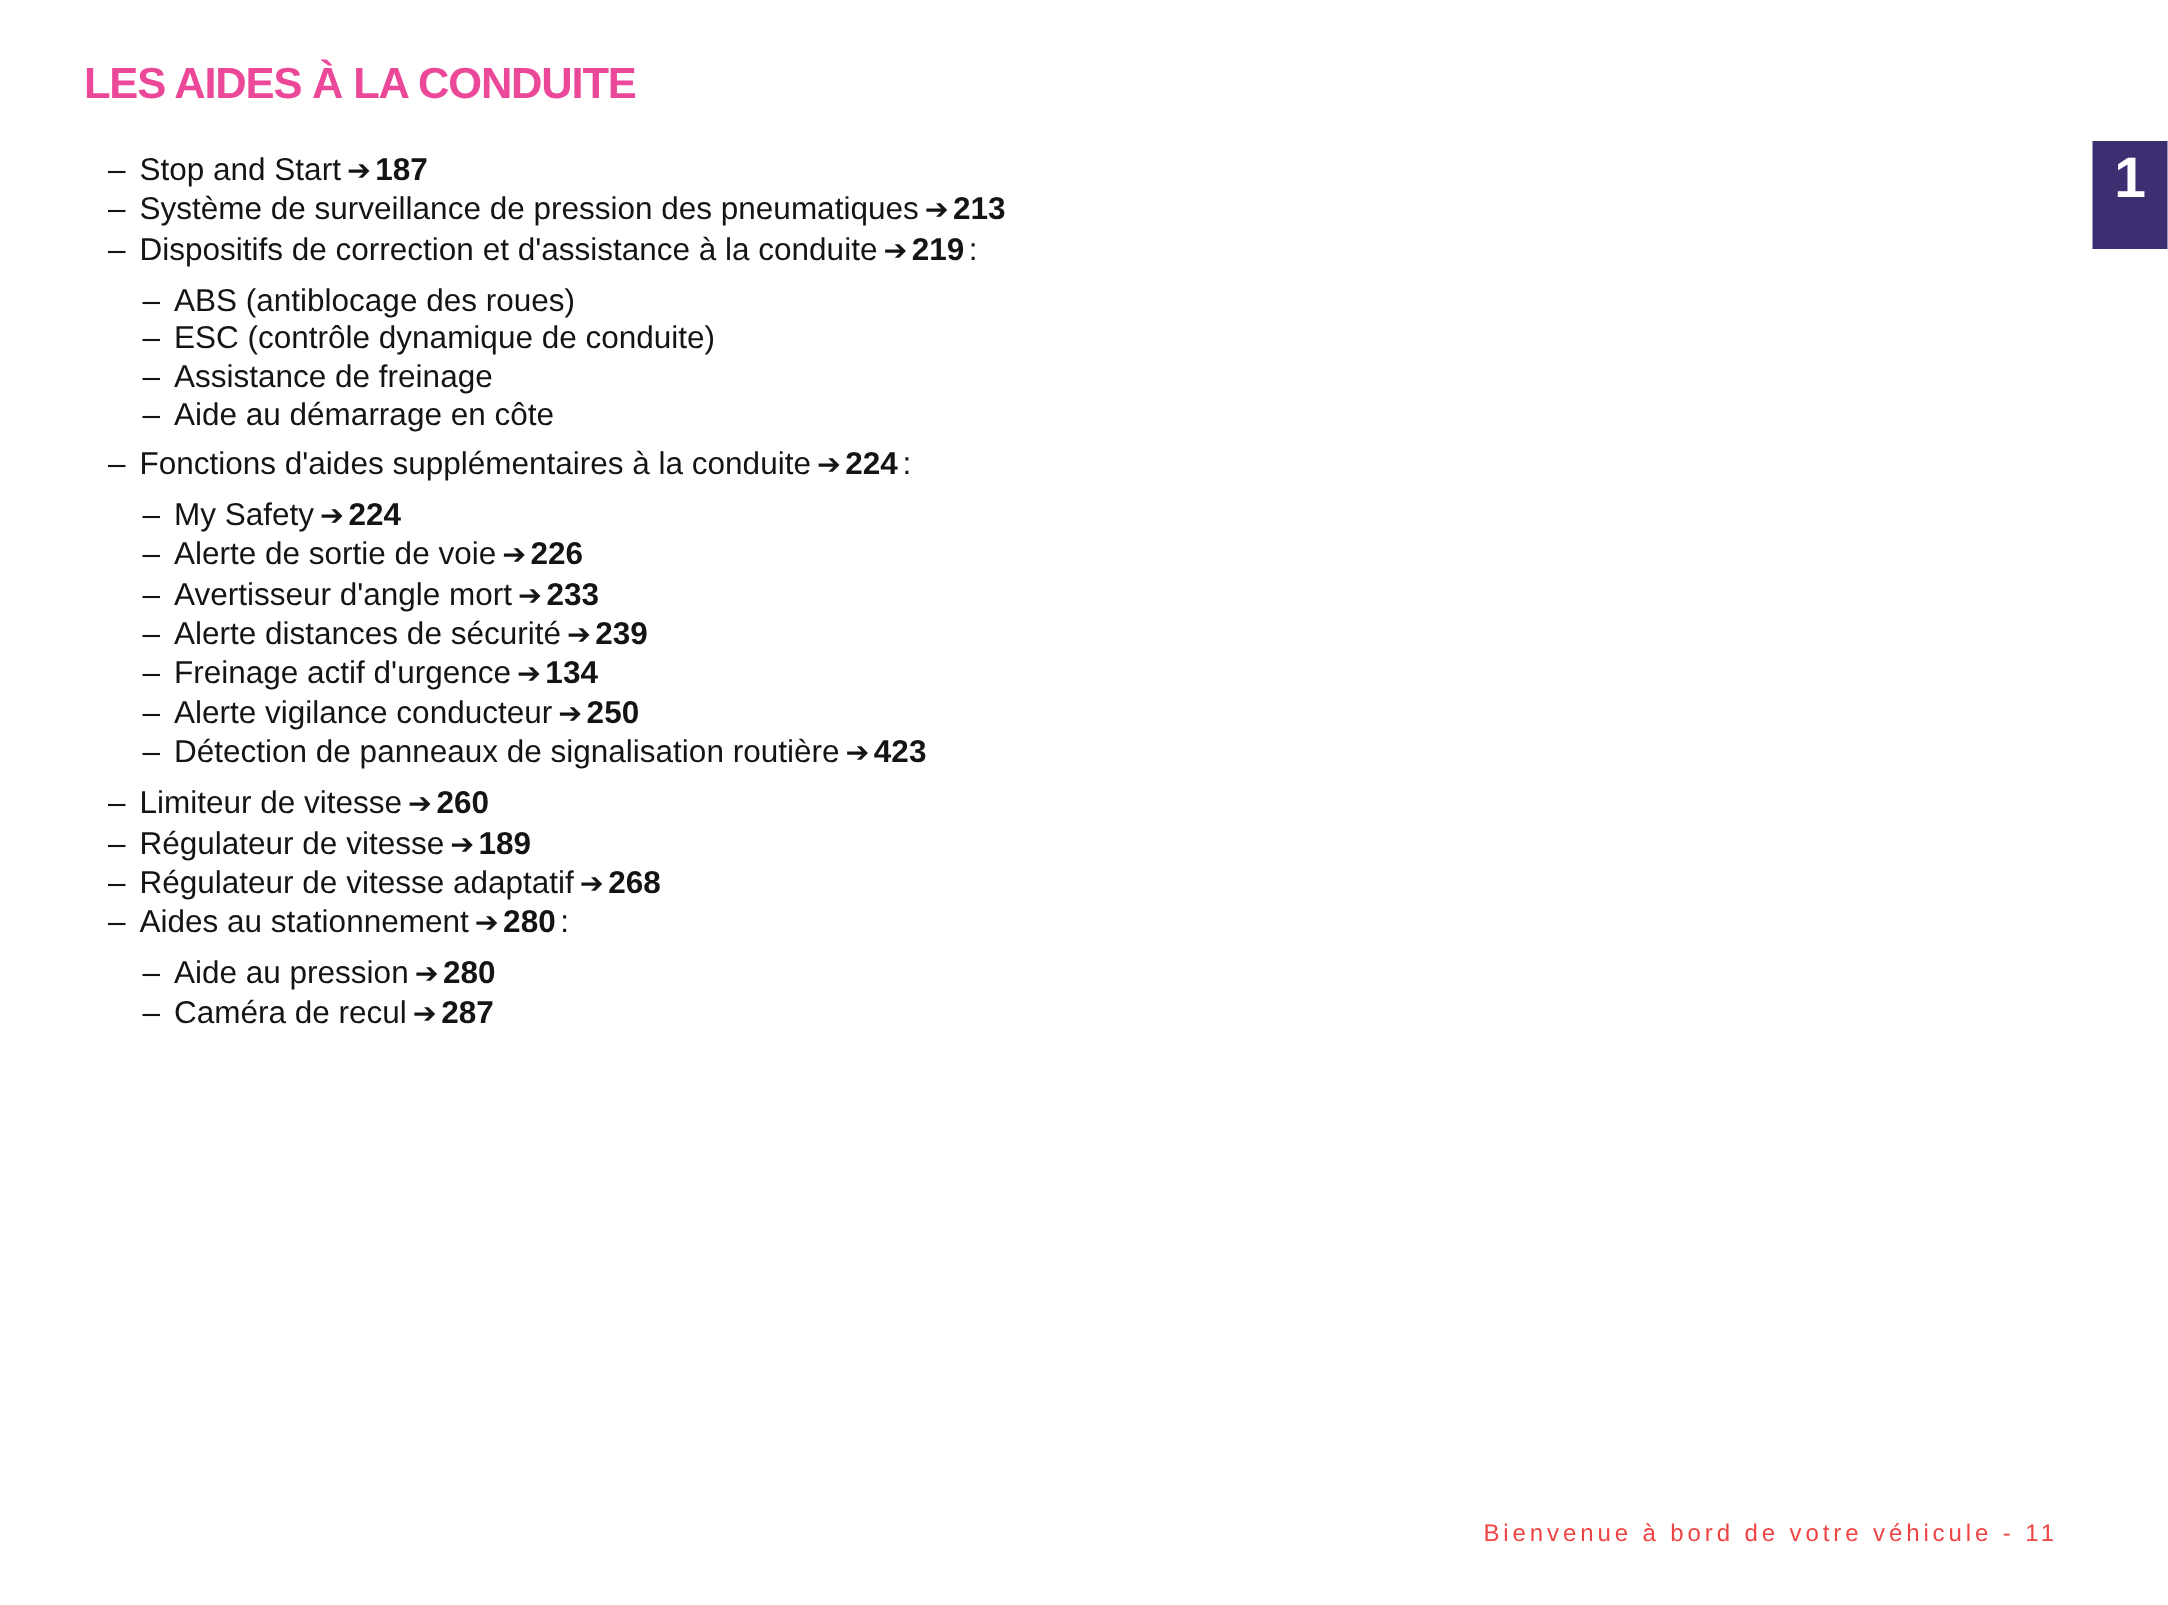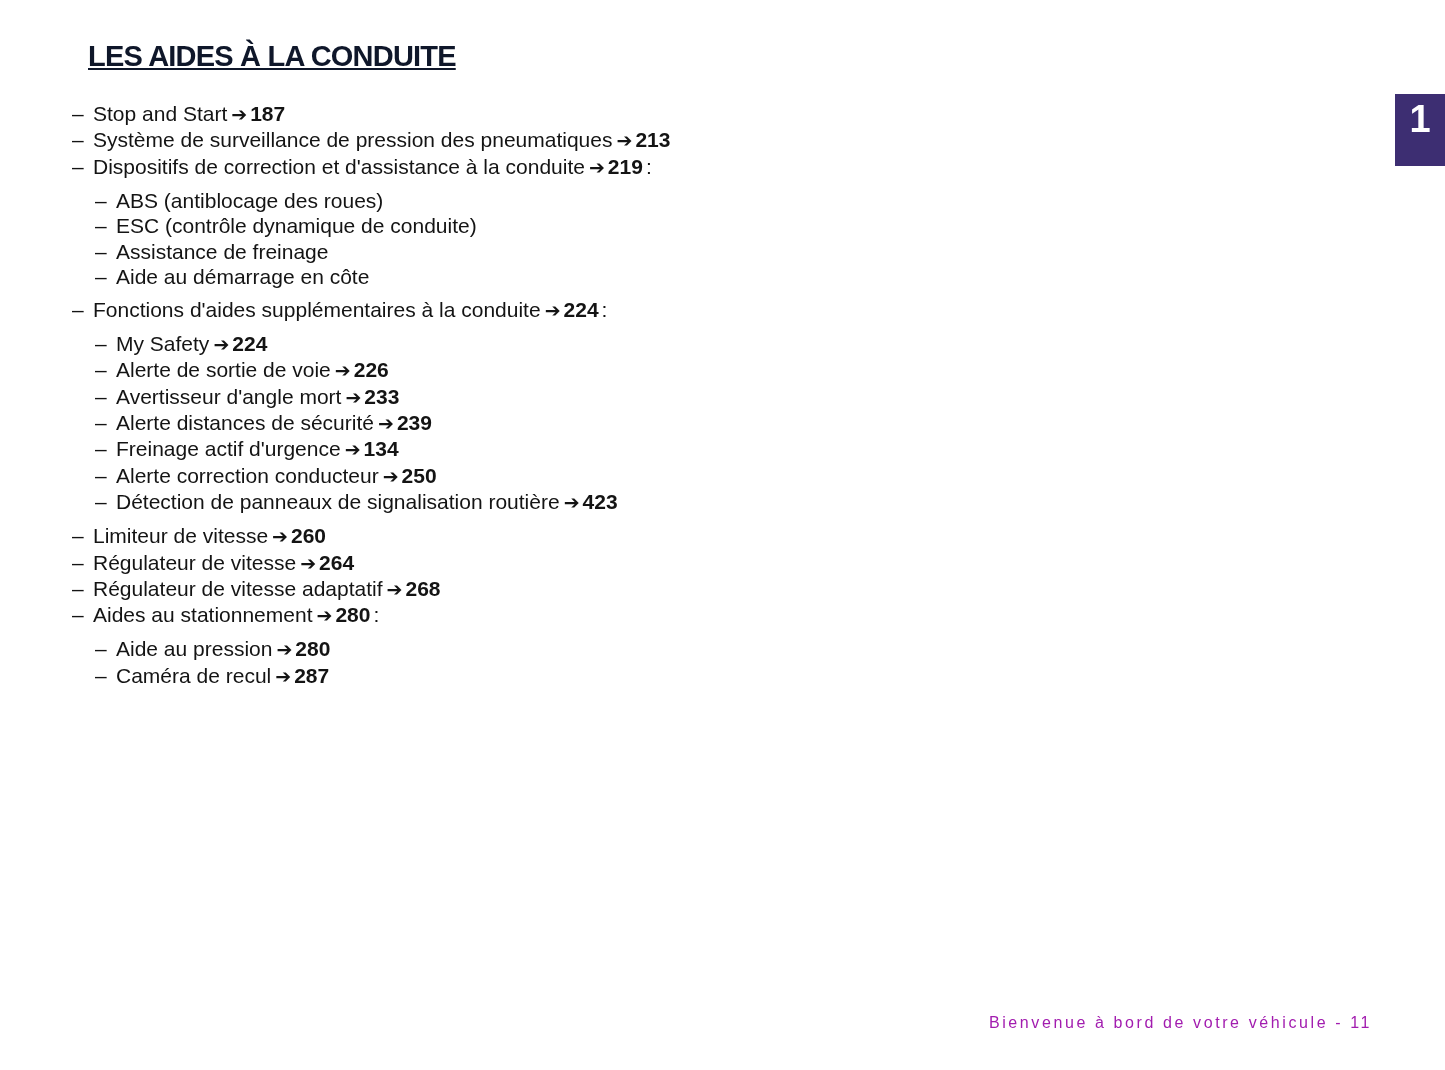--- a/index.html
+++ b/index.html
@@ -2,43 +2,43 @@
 <html><head>
   <meta charset="utf-8">
   <style>
     html, body { margin: 0; padding: 0; background: #ffffff; }
     body {
       width: 1445px; height: 1070px; position: relative; overflow: hidden;
       font-family: "Liberation Sans", "DejaVu Sans", sans-serif;
       color: #141414;
     }
     .title {
-      position: absolute; left: 88px; top: 40px;
+      position: absolute; left: 56px; top: 40px;
       font-size: 29px; font-weight: bold; letter-spacing: -0.8px;
-      margin: 0; color: #0f172a; text-decoration: underline;
+      margin: 0; color: #ec4899;
     }
     .list { position: absolute; left: 72px; top: 101px; width: 900px; }
     .item {
       font-size: 21px; line-height: 25.4px; white-space: nowrap;
       display: flex; align-items: baseline;
     }
     .item .dash { width: 21px; flex: none; }
     .sub { padding-left: 23px; }
     .gap-before { margin-top: 7.5px; }
     .arrow { font-weight: bold; margin: 0 3px 0 4px; font-size: 19px; }
     .page { font-weight: bold; }
     .colon { margin-left: 3px; }
     .tab {
       position: absolute; left: 1395px; top: 94px; width: 50px; height: 72px;
       background: #3d2e72; color: #fff; font-size: 38px; font-weight: bold;
       display: flex; justify-content: center; padding-top: 4px; box-sizing: border-box;
     }
     .footer {
       position: absolute; right: 73px; top: 1014px;
-      font-size: 16px; letter-spacing: 2.6px; color: #a21caf;
+      font-size: 16px; letter-spacing: 2.6px; color: #ef4444;
     }
   </style>
 </head>
 <body>
 
 <h1 class="title">LES AIDES À LA CONDUITE</h1>
 
 <div class="tab">
   <span>1</span>
 </div>
@@ -111,41 +111,41 @@
       <span class="page">239</span>
     </div>
     <div class="item sub">
       <span class="dash">–</span>
       <span>Freinage actif d'urgence</span>
       <span class="arrow">➔</span>
       <span class="page">134</span>
     </div>
     <div class="item sub">
       <span class="dash">–</span>
-      <span>Alerte correction conducteur</span>
+      <span>Alerte vigilance conducteur</span>
       <span class="arrow">➔</span>
       <span class="page">250</span>
     </div>
     <div class="item sub">
       <span class="dash">–</span>
       <span>Détection de panneaux de signalisation routière</span>
       <span class="arrow">➔</span>
       <span class="page">423</span>
     </div>
     <div class="item gap-before">
       <span class="dash">–</span>
       <span>Limiteur de vitesse</span>
       <span class="arrow">➔</span>
       <span class="page">260</span>
     </div>
     <div class="item">
       <span class="dash">–</span>
       <span>Régulateur de vitesse</span>
       <span class="arrow">➔</span>
-      <span class="page">264</span>
+      <span class="page">189</span>
     </div>
     <div class="item">
       <span class="dash">–</span>
       <span>Régulateur de vitesse adaptatif</span>
       <span class="arrow">➔</span>
       <span class="page">268</span>
     </div>
     <div class="item">
       <span class="dash">–</span>
       <span>Aides au stationnement</span>

